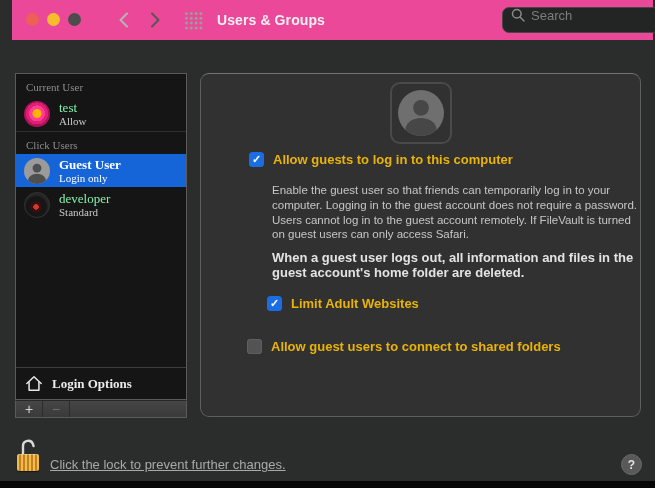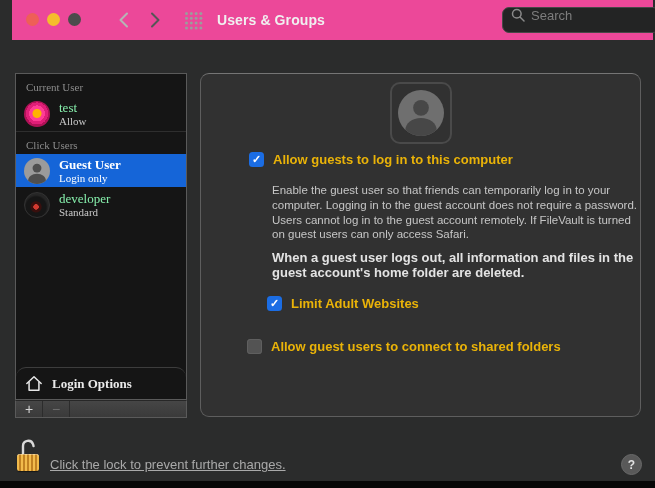--- a/index.html
+++ b/index.html
@@ -29,21 +29,21 @@
   .uname { font-size:13px; font-weight:500; color:#86efac; line-height:15px; }
   .urole { font-size:11px; color:#c9c9c9; line-height:13px; }
   .selected .uname { font-weight:700; color:#fff; }
   .selected .urole { color:#fff; }
   .avatar { width:26px; height:26px; border-radius:50%; flex:0 0 auto; }
   .avatar.flower { background:radial-gradient(circle at 50% 48%, #ffb300 0 4px, #ff3d95 5px 8px, #e01e78 8px 11px, #b01257 11px); }
   .avatar.lens { background:radial-gradient(circle at 46% 58%, #d23a30 0 2.5px, #3a0f0d 3px 5px, #161616 6px 10px, #262626 12px); border:1px solid #333; }
   .avatar.person { background:#9b9b9b; overflow:hidden; display:flex; align-items:flex-end; justify-content:center; }
   .divider { height:1px; background:#2e2e2e; flex:0 0 auto; }
   .spacer { flex:1; }
-  .login-row { height:32px; display:flex; align-items:center; gap:9px; padding:0 9px; border-top:1px solid #3d3d3d; cursor:default;border-radius:10px; }
+  .login-row { height:32px; display:flex; align-items:center; gap:9px; padding:0 9px; border-top:1px solid #3d3d3d; cursor:default; }
   .login-label { font-size:13px; font-weight:600; color:#eaeaea; }
 
   .side-strip { position:absolute; left:15px; top:400px; width:172px; height:18px; background:linear-gradient(#464646,#3a3a3a); border:1px solid #5a5a5a; border-top:1px solid #272727; display:flex; }
   .strip-btn { width:27px; height:100%; display:flex; align-items:center; justify-content:center; font-size:14px; background:none; border:none; border-right:1px solid #2c2c2c; color:#d6d6d6; line-height:1; padding:0; }
   .strip-btn.disabled { color:#6e6e6e; }
   .strip-rest { flex:1; }
 
   
   .panel { position:absolute; left:200px; top:73px; width:441px; height:344px; background:#313131; border:1px solid #5e5e5e; border-top-color:#757575; border-radius:9px; }
   .avatar-box { position:absolute; left:50%; transform:translateX(-50%); top:8px; width:62px; height:62px; border:2px solid #4a4a4a; border-radius:10px; display:flex; align-items:center; justify-content:center; }

